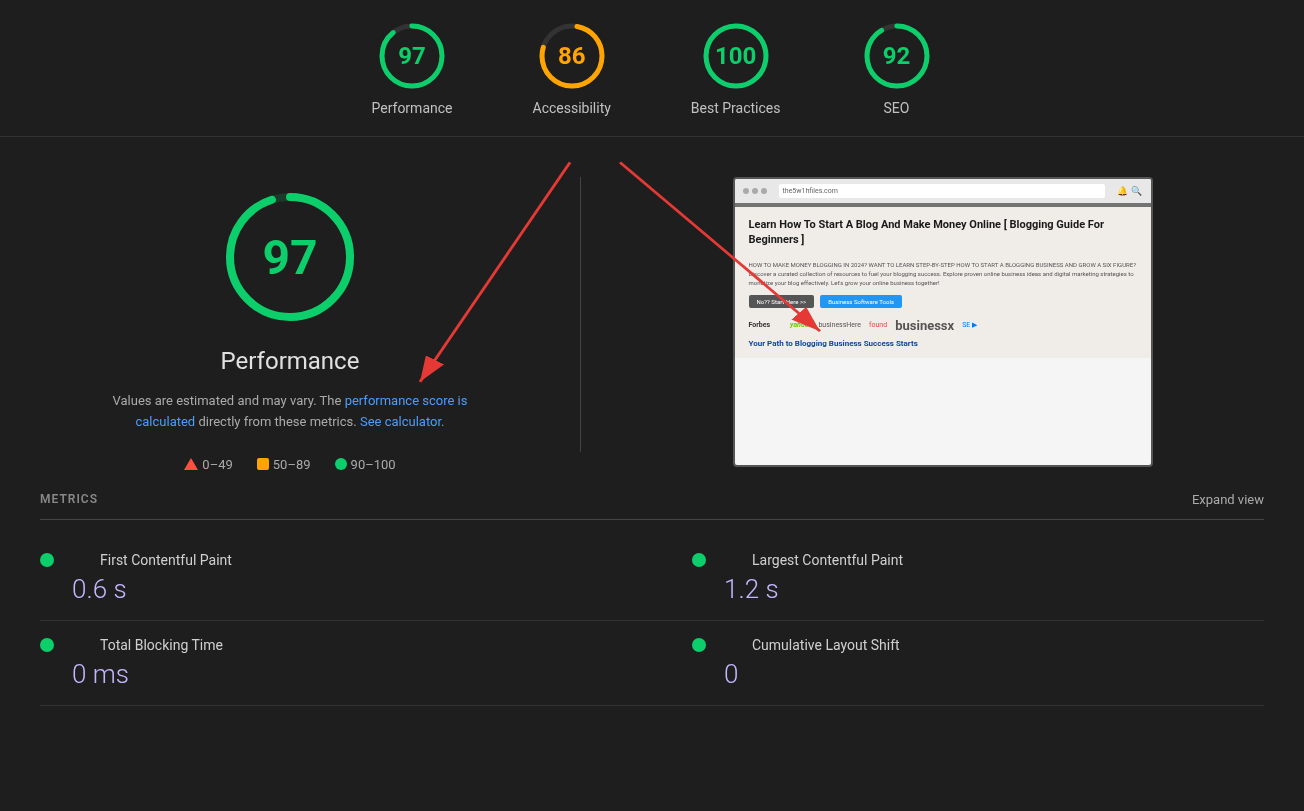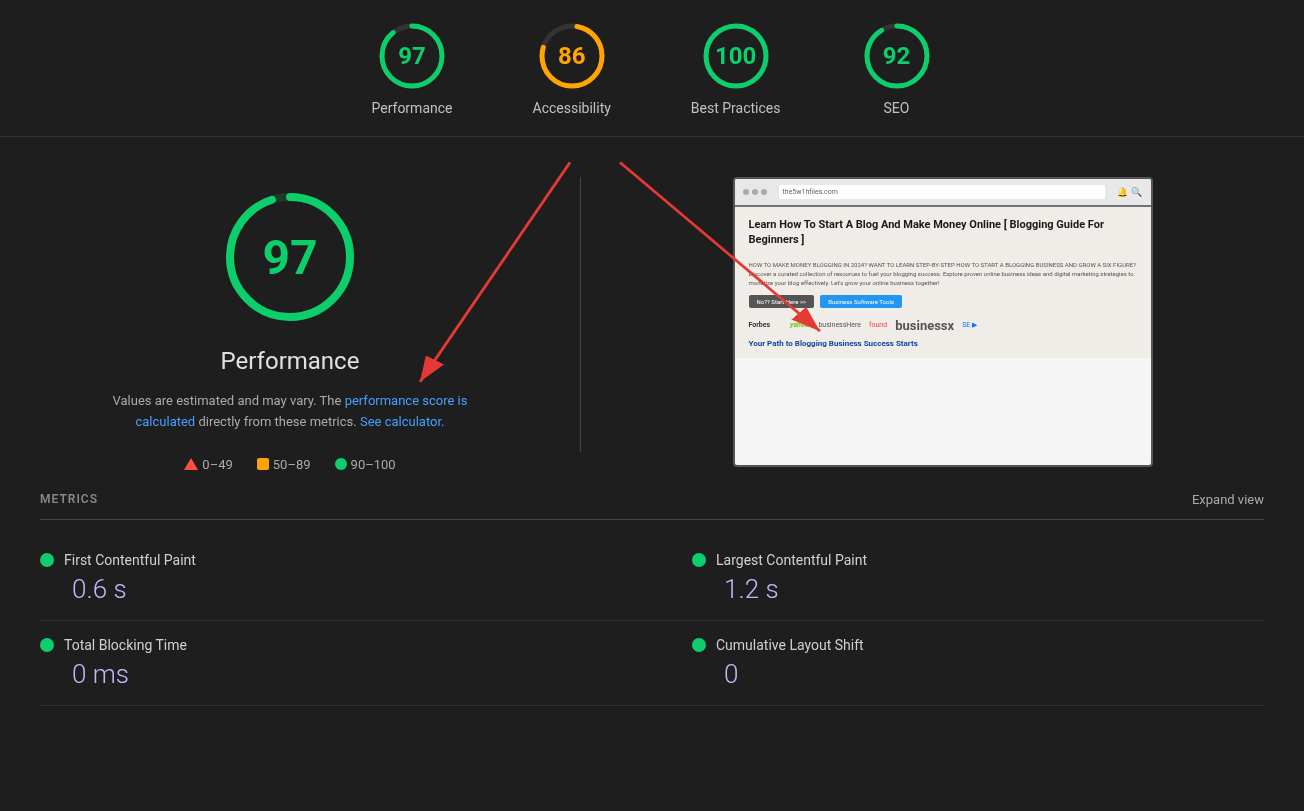--- a/index.html
+++ b/index.html
@@ -194,21 +194,21 @@
       position: relative;
     }
 
     .screenshot-browser-bar {
       height: 28px;
       background: #e8e8e8;
       display: flex;
       align-items: center;
       padding: 0 8px;
       gap: 4px;
-      border-bottom: 2px solid #737373;
+      border-bottom: 4px solid #737373;
     }
 
     .screenshot-nav {
       height: 22px;
       background: #2a2a4a;
       display: flex;
       align-items: center;
       padding: 0 6px;
     }
 
@@ -274,20 +274,21 @@
       width: 14px;
       height: 14px;
       border-radius: 50%;
       background: #0cce6b;
       flex-shrink: 0;
     }
 
     .metric-name {
       font-size: 14px;
       color: #d0d0d0;
+      margin-left: 36px;
     }
 
     .metric-value {
       font-size: 26px;
       color: #c4b5fd;
       font-weight: 300;
       margin-left: 32px;
     }
 
     

